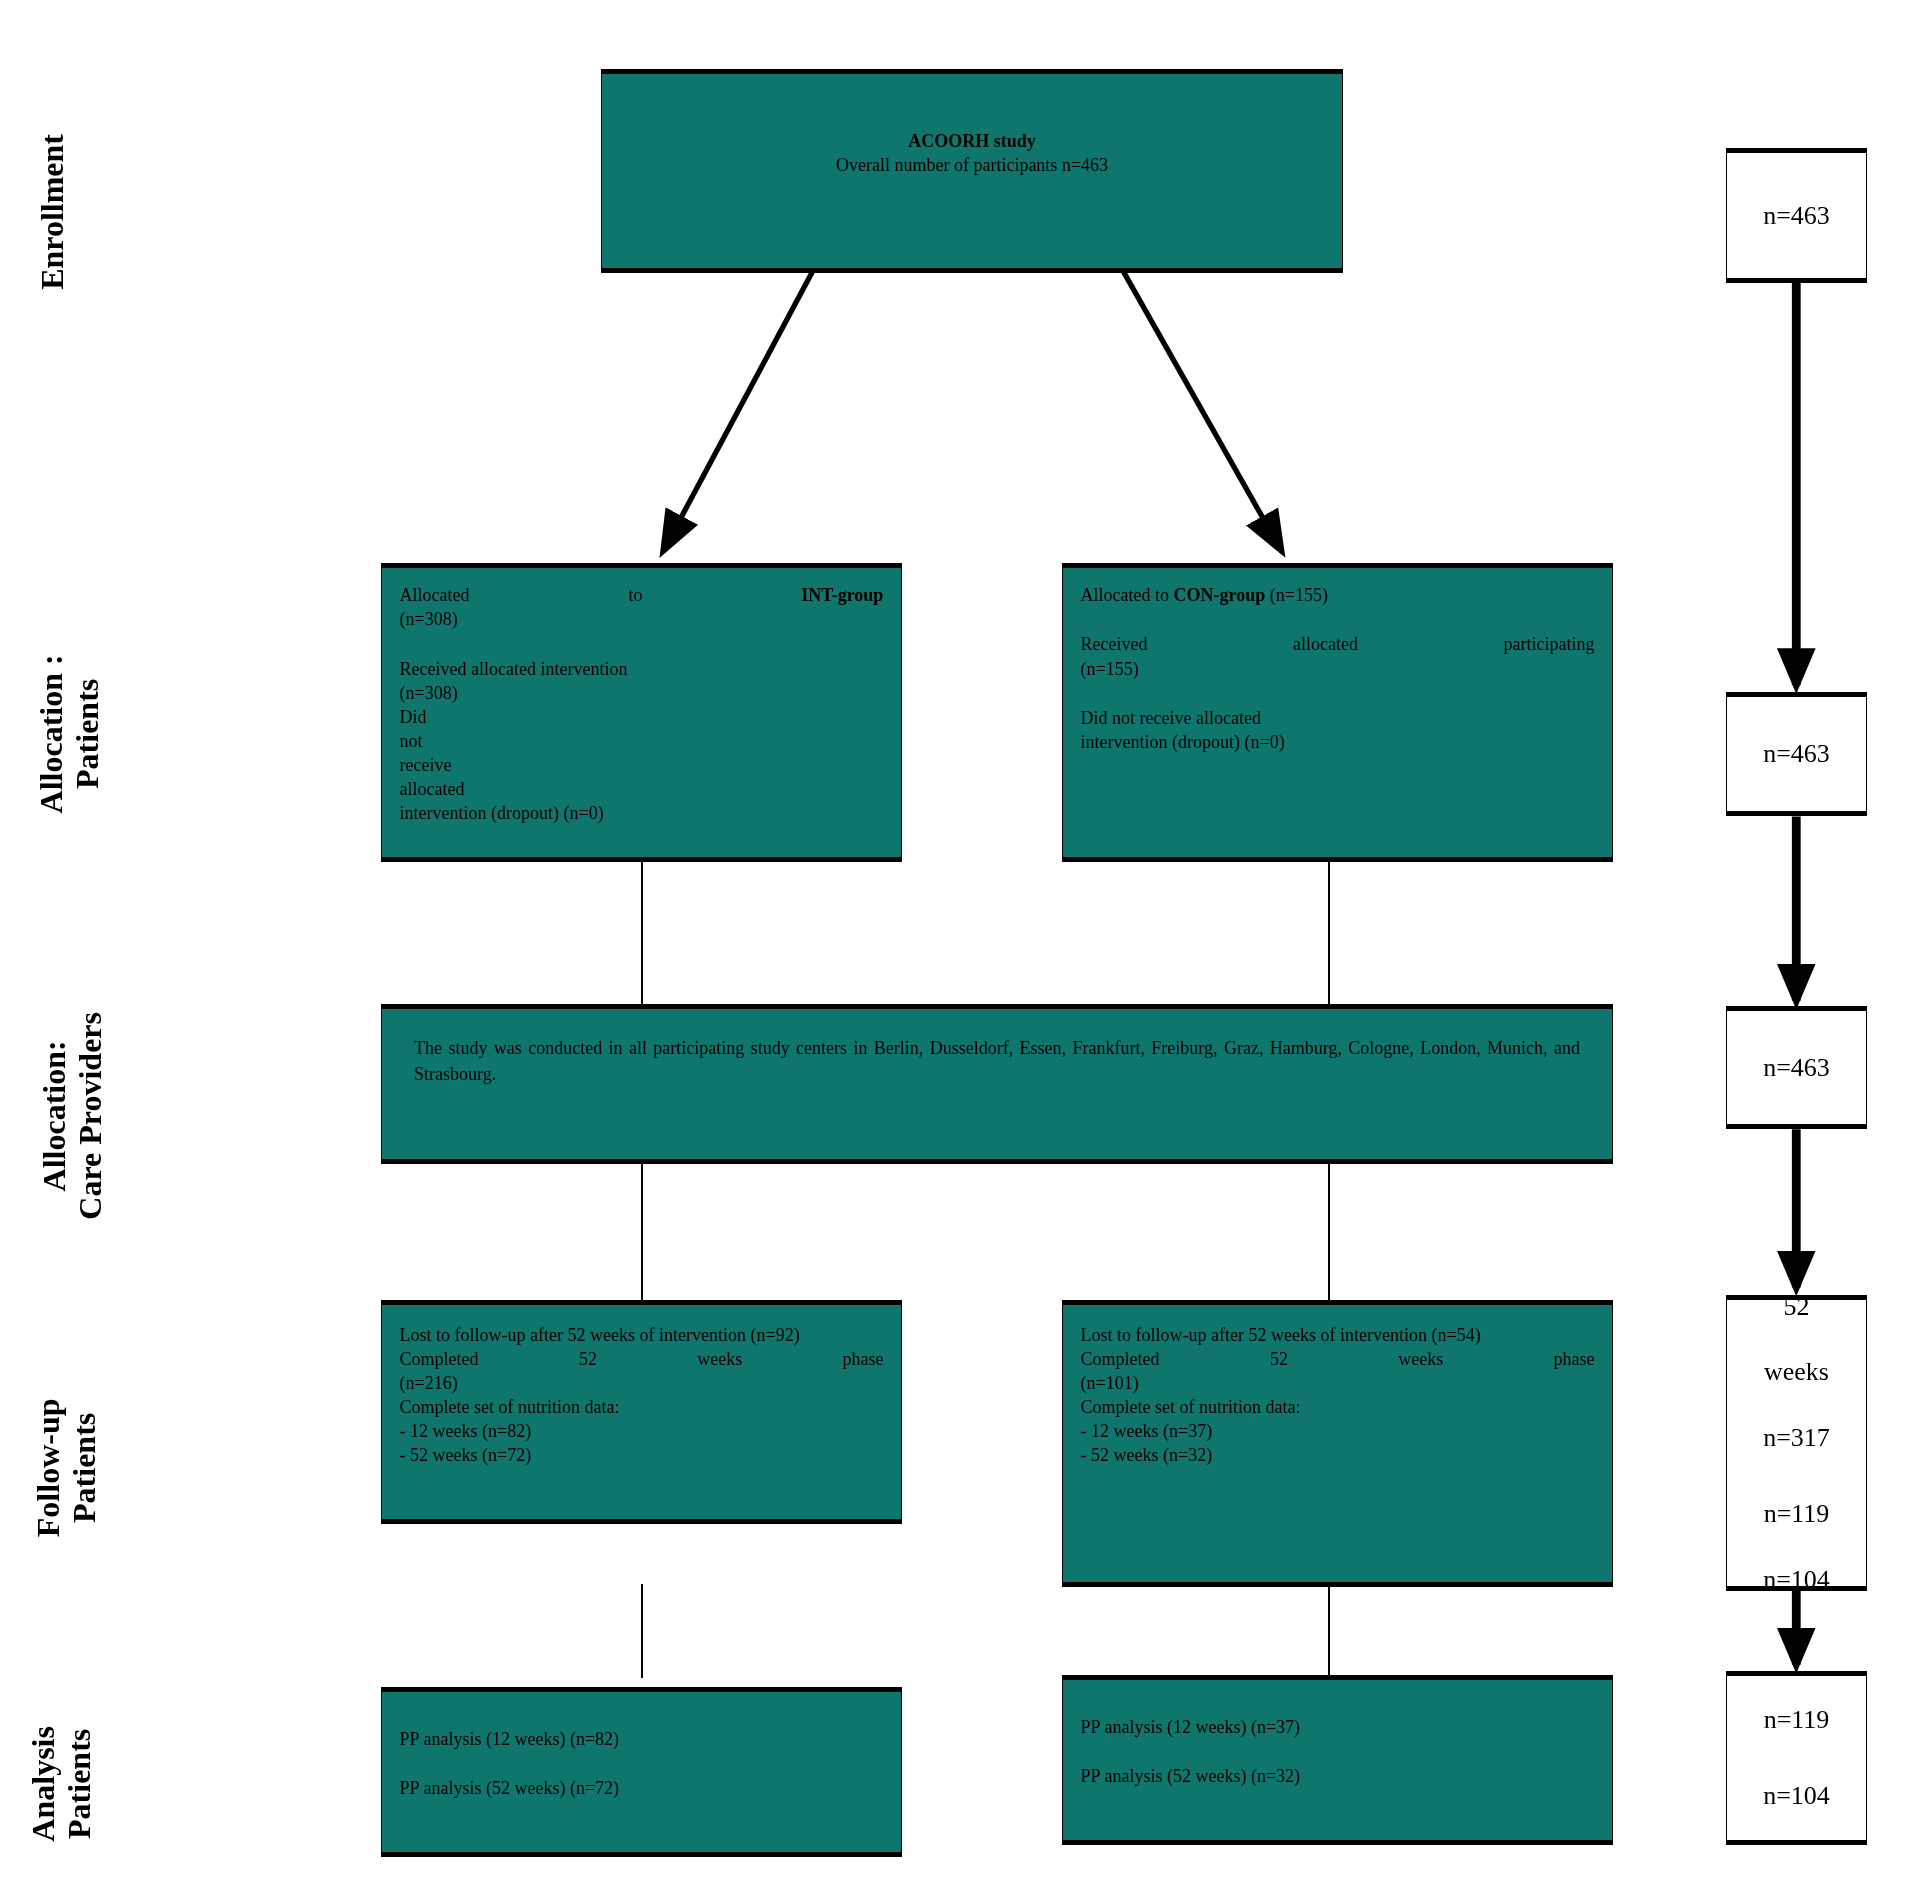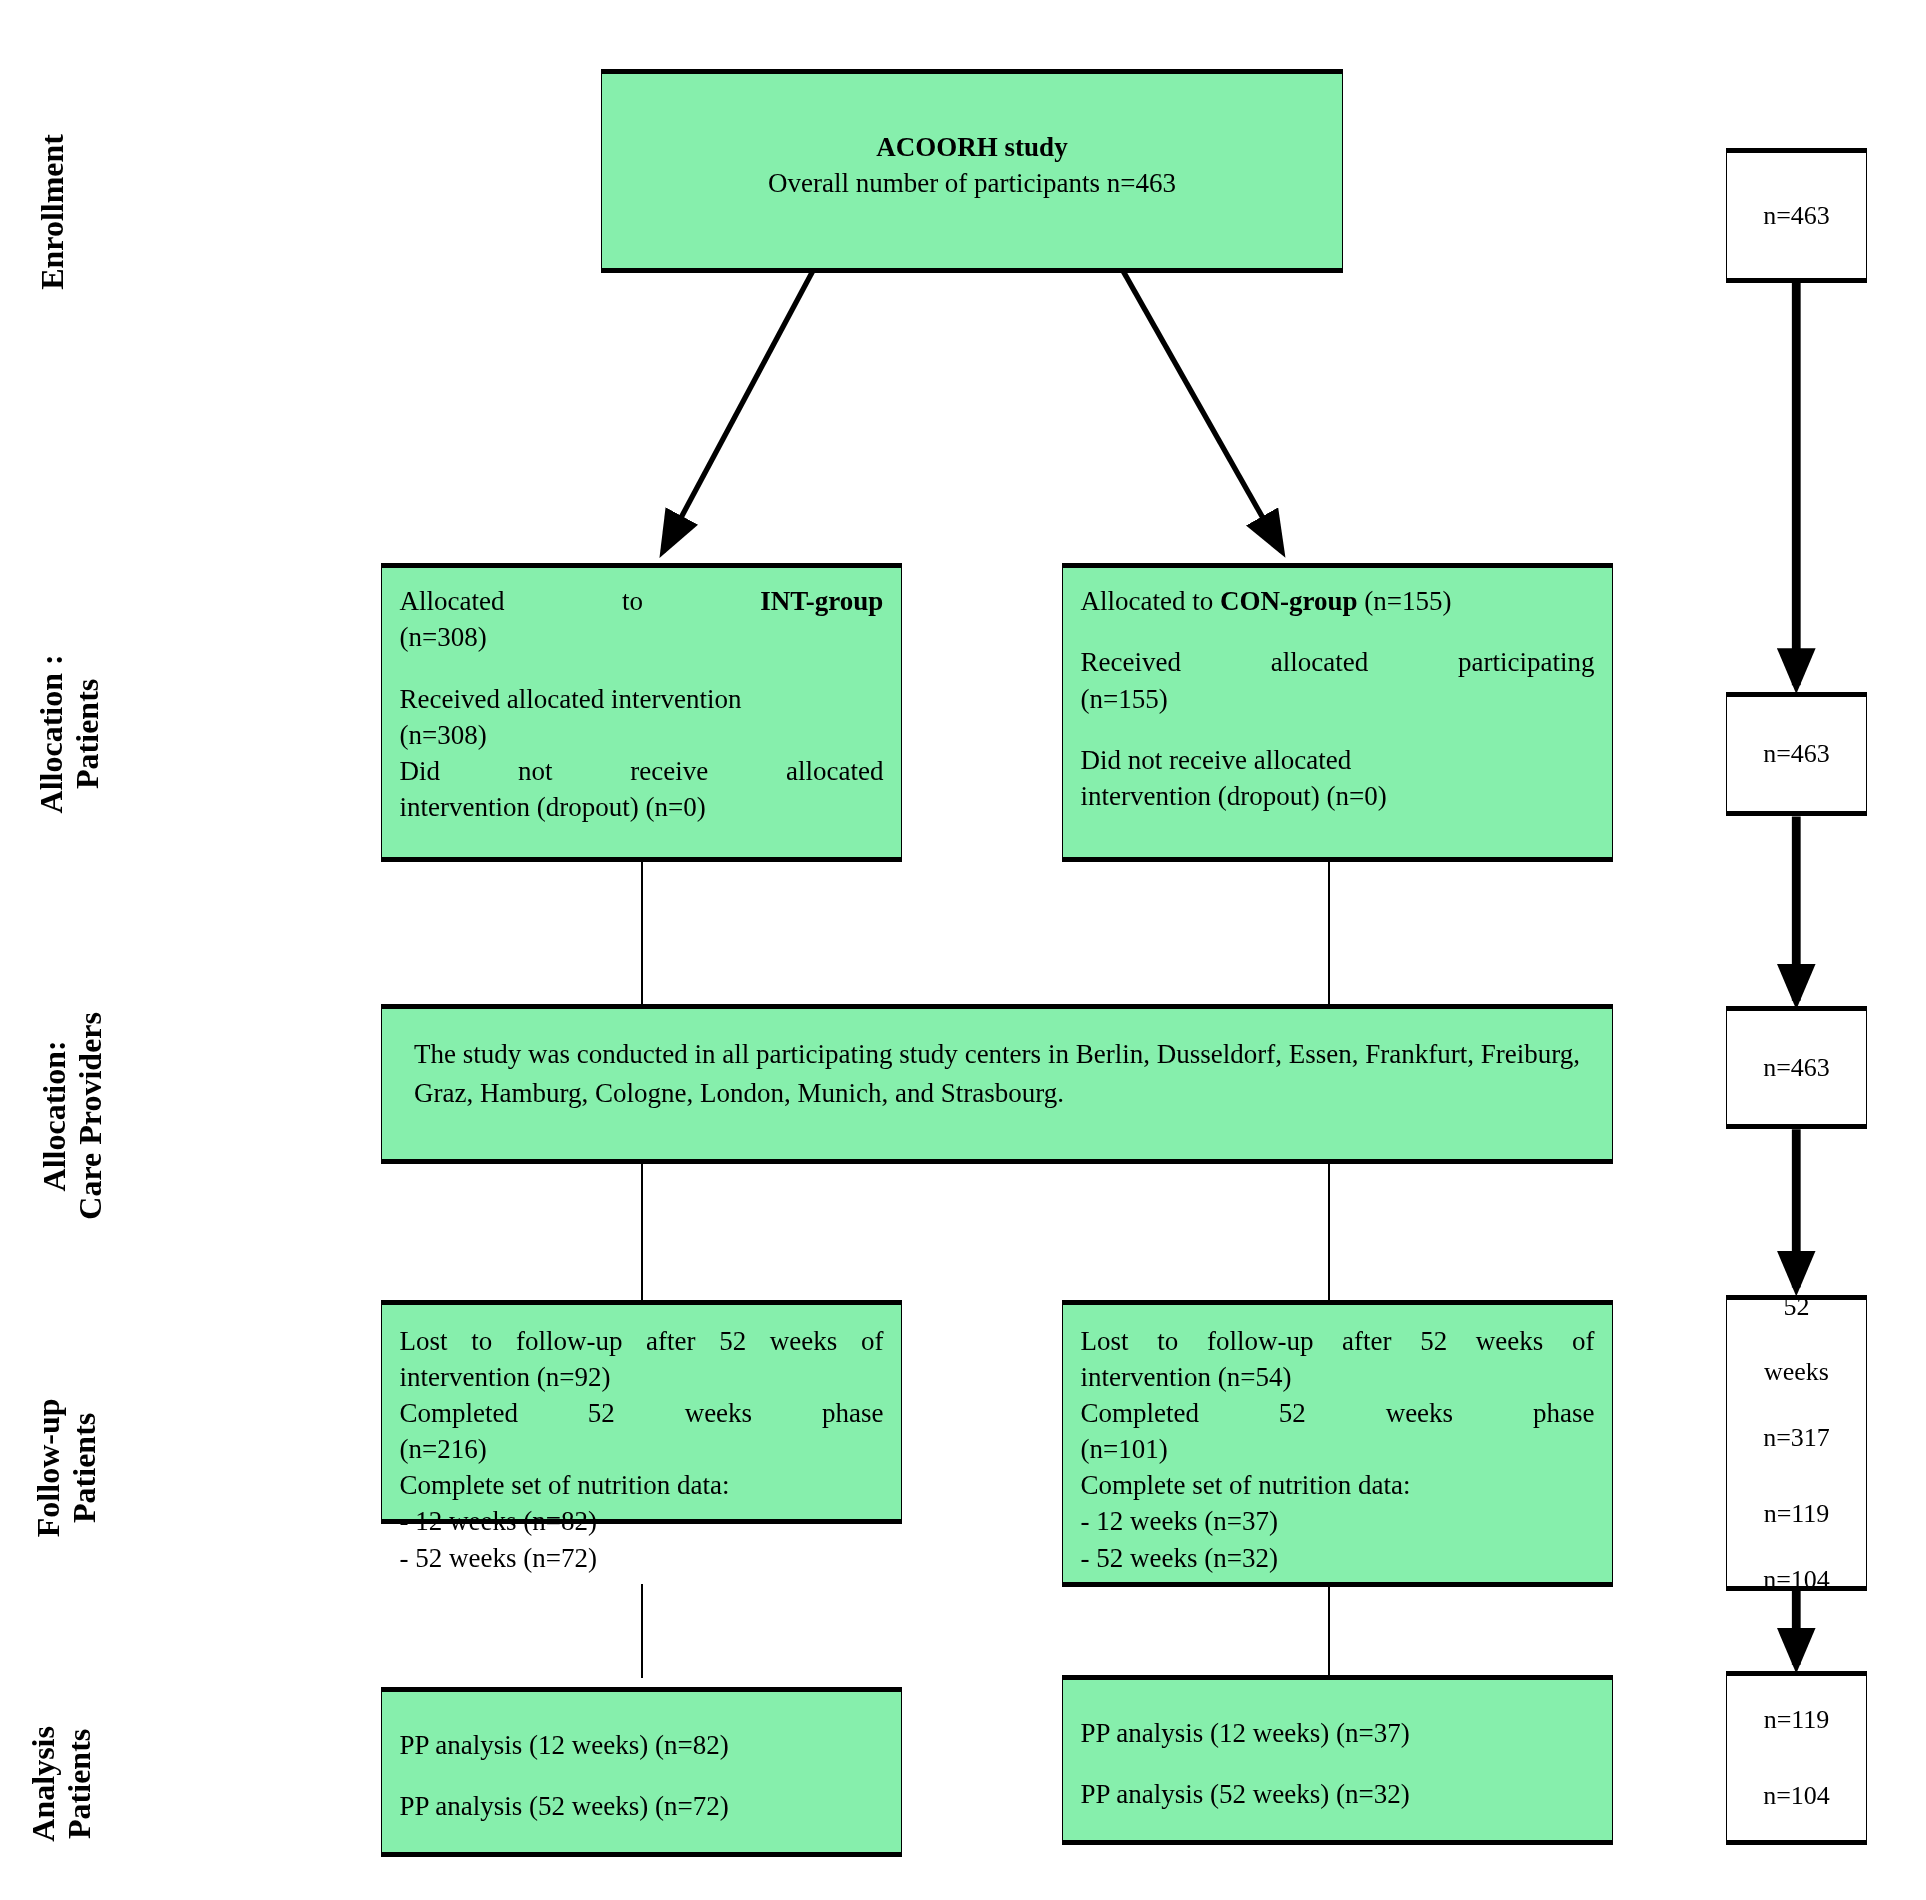--- a/index.html
+++ b/index.html
@@ -17,23 +17,23 @@
     overflow: hidden;
   }
 
   
   .fbox {
     position: absolute;
     box-sizing: border-box;
     border: 1.8px solid #000;
     border-top-width: 5.3px;
     border-bottom-width: 5.3px;
-    background: #86efac;
+    background: #0f766e;
     padding: 15.3px 17.6px;
-    font-size: 27px;
+    font-size: 18px;
     line-height: 1.34;
   }
   .fbox.justify { text-align: justify; text-align-last: left; }
   .fbox.center  { text-align: center; }
   .fbox p { margin: 0; }
   .fbox p.gap   { margin-top: 25px; }
   .bold { font-weight: bold; }
 
   
   .nbox {
@@ -134,21 +134,21 @@
 
   <div class="fbox" style="left:381px; top:563px; width:521px; height:299px;">
     <p style="display:flex; justify-content:space-between;">
       <span>Allocated</span>
       <span>to</span>
       <span class="bold">INT-group</span>
     </p>
     <p>(n=308)</p>
     <p class="gap">Received allocated intervention</p>
     <p>(n=308)</p>
-    <p style="display:flex; justify-content:space-between;">
+    <p style="display:flex; justify-content:space-between;flex-direction:column;">
       <span>Did</span>
       <span>not</span>
       <span>receive</span>
       <span>allocated</span>
     </p>
     <p>intervention (dropout) (n=0)</p>
   </div>
 
   <div class="fbox" style="left:1062px; top:563px; width:551px; height:299px;">
     <p>

